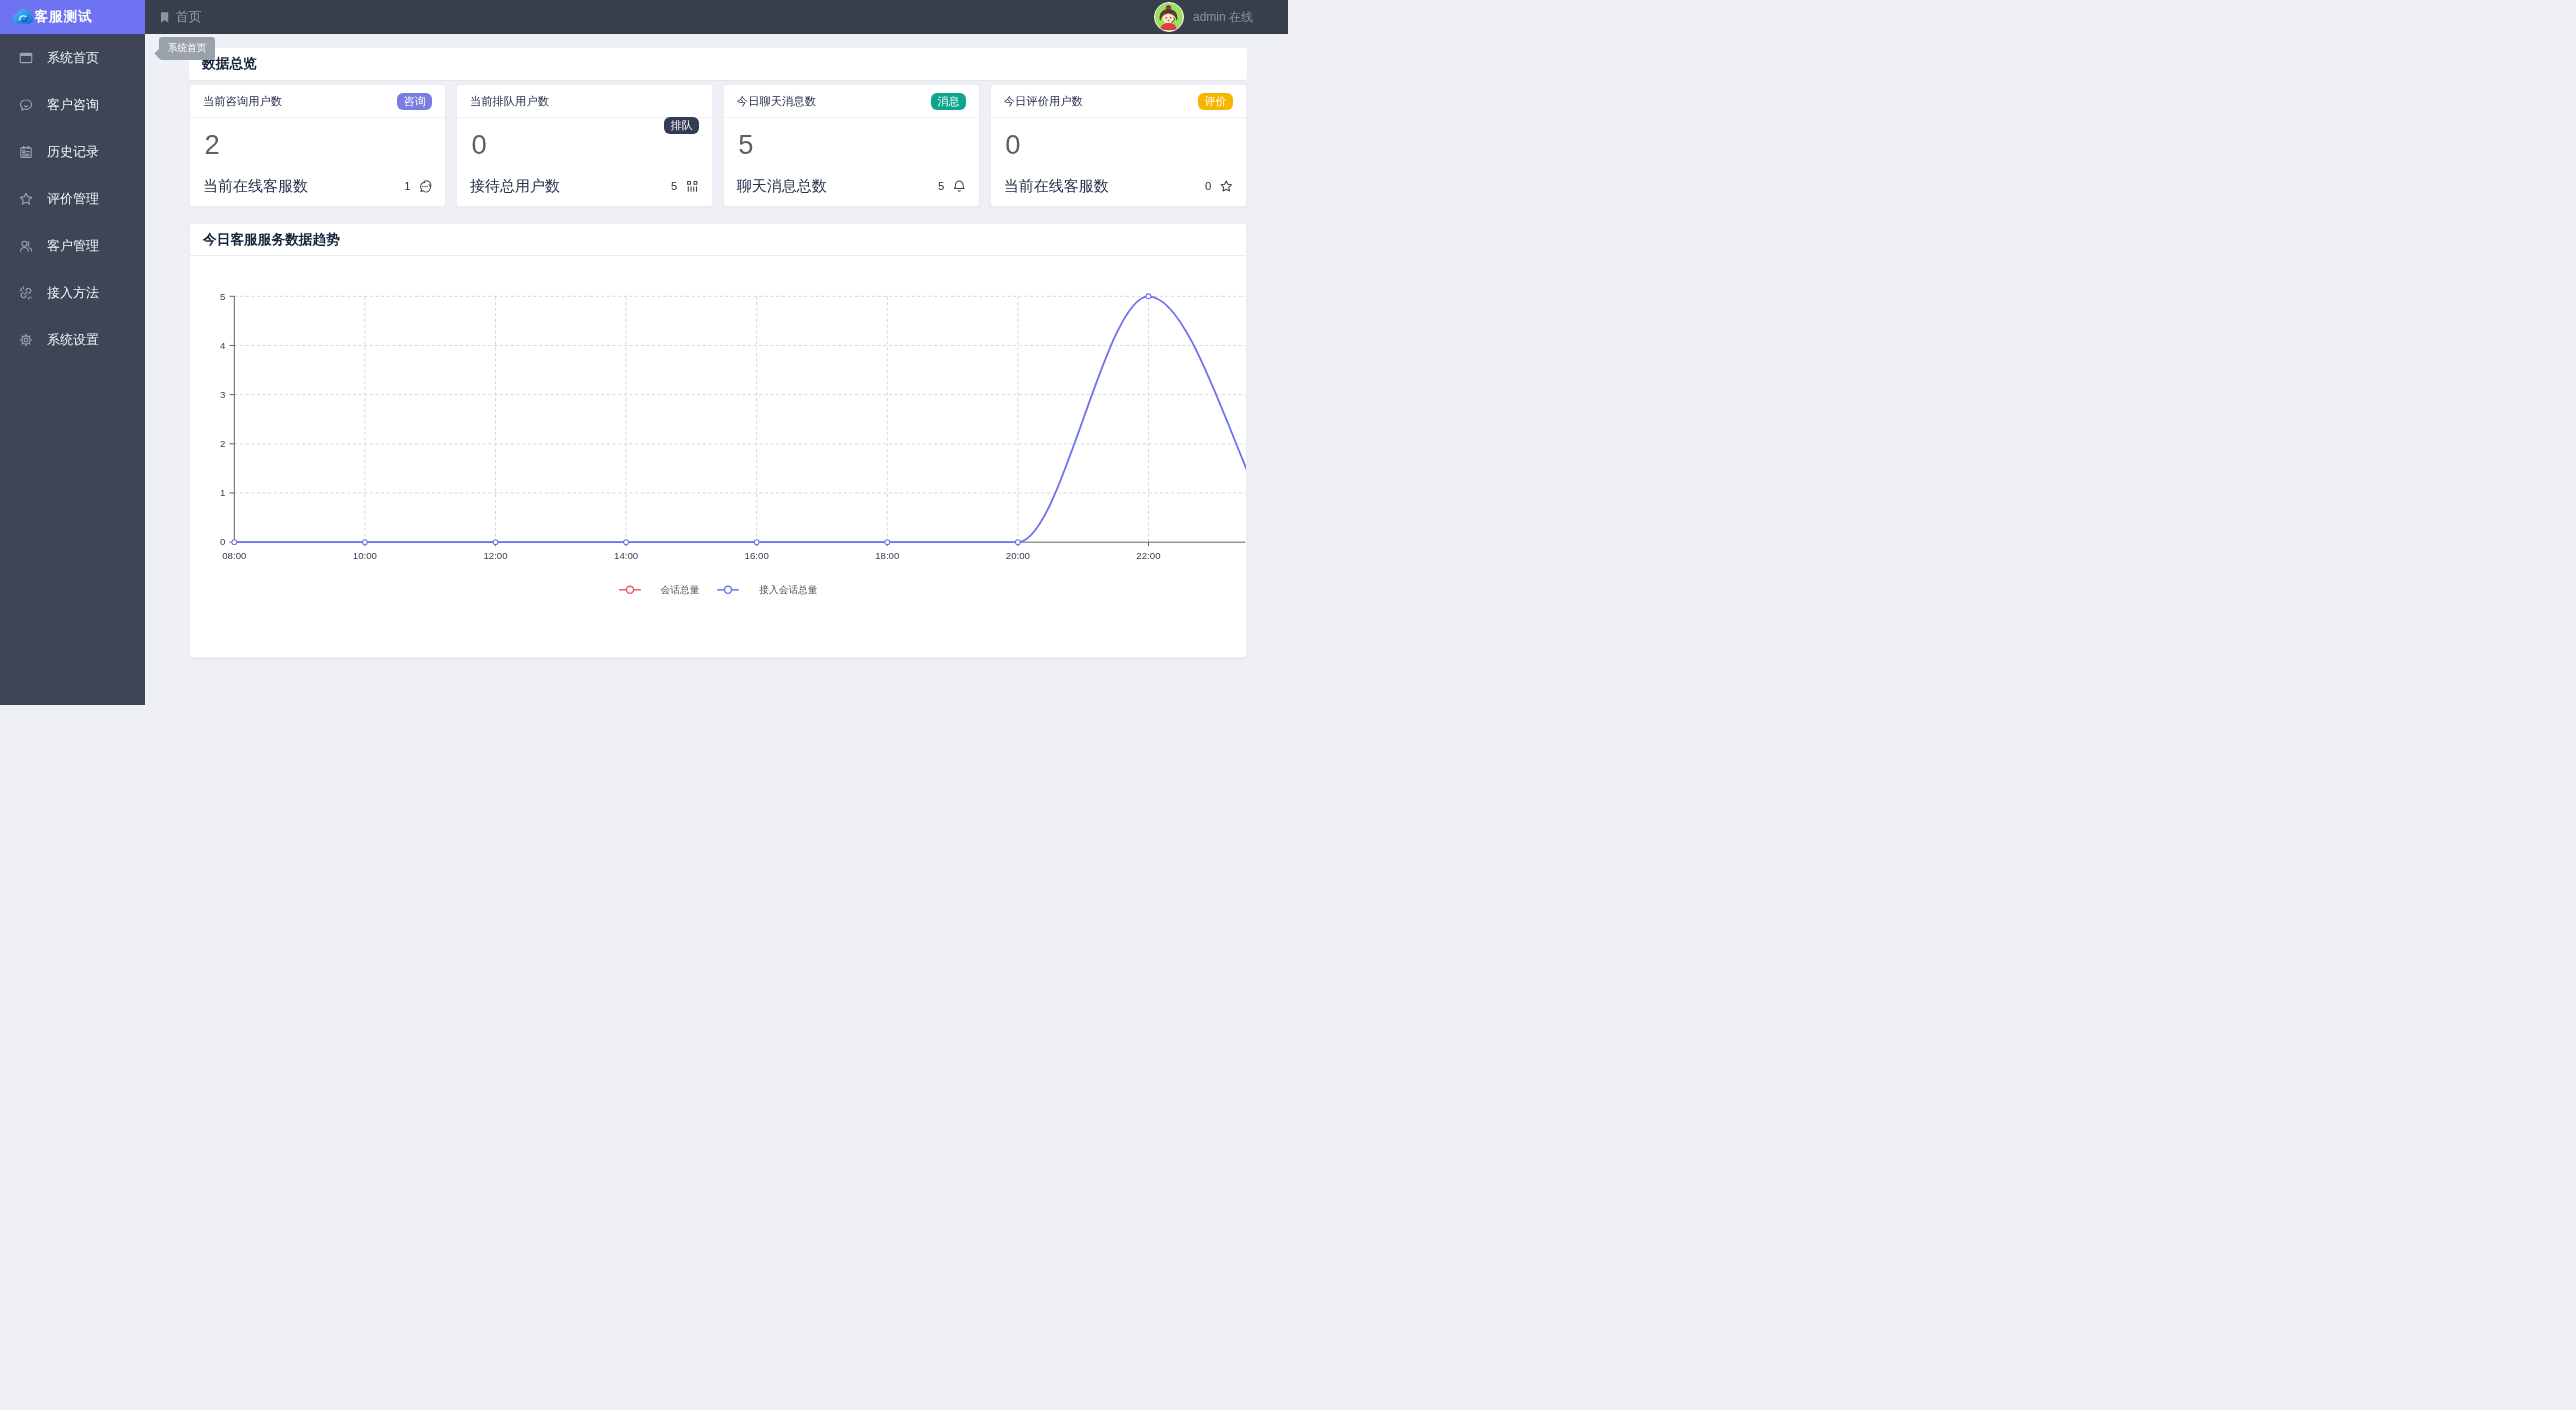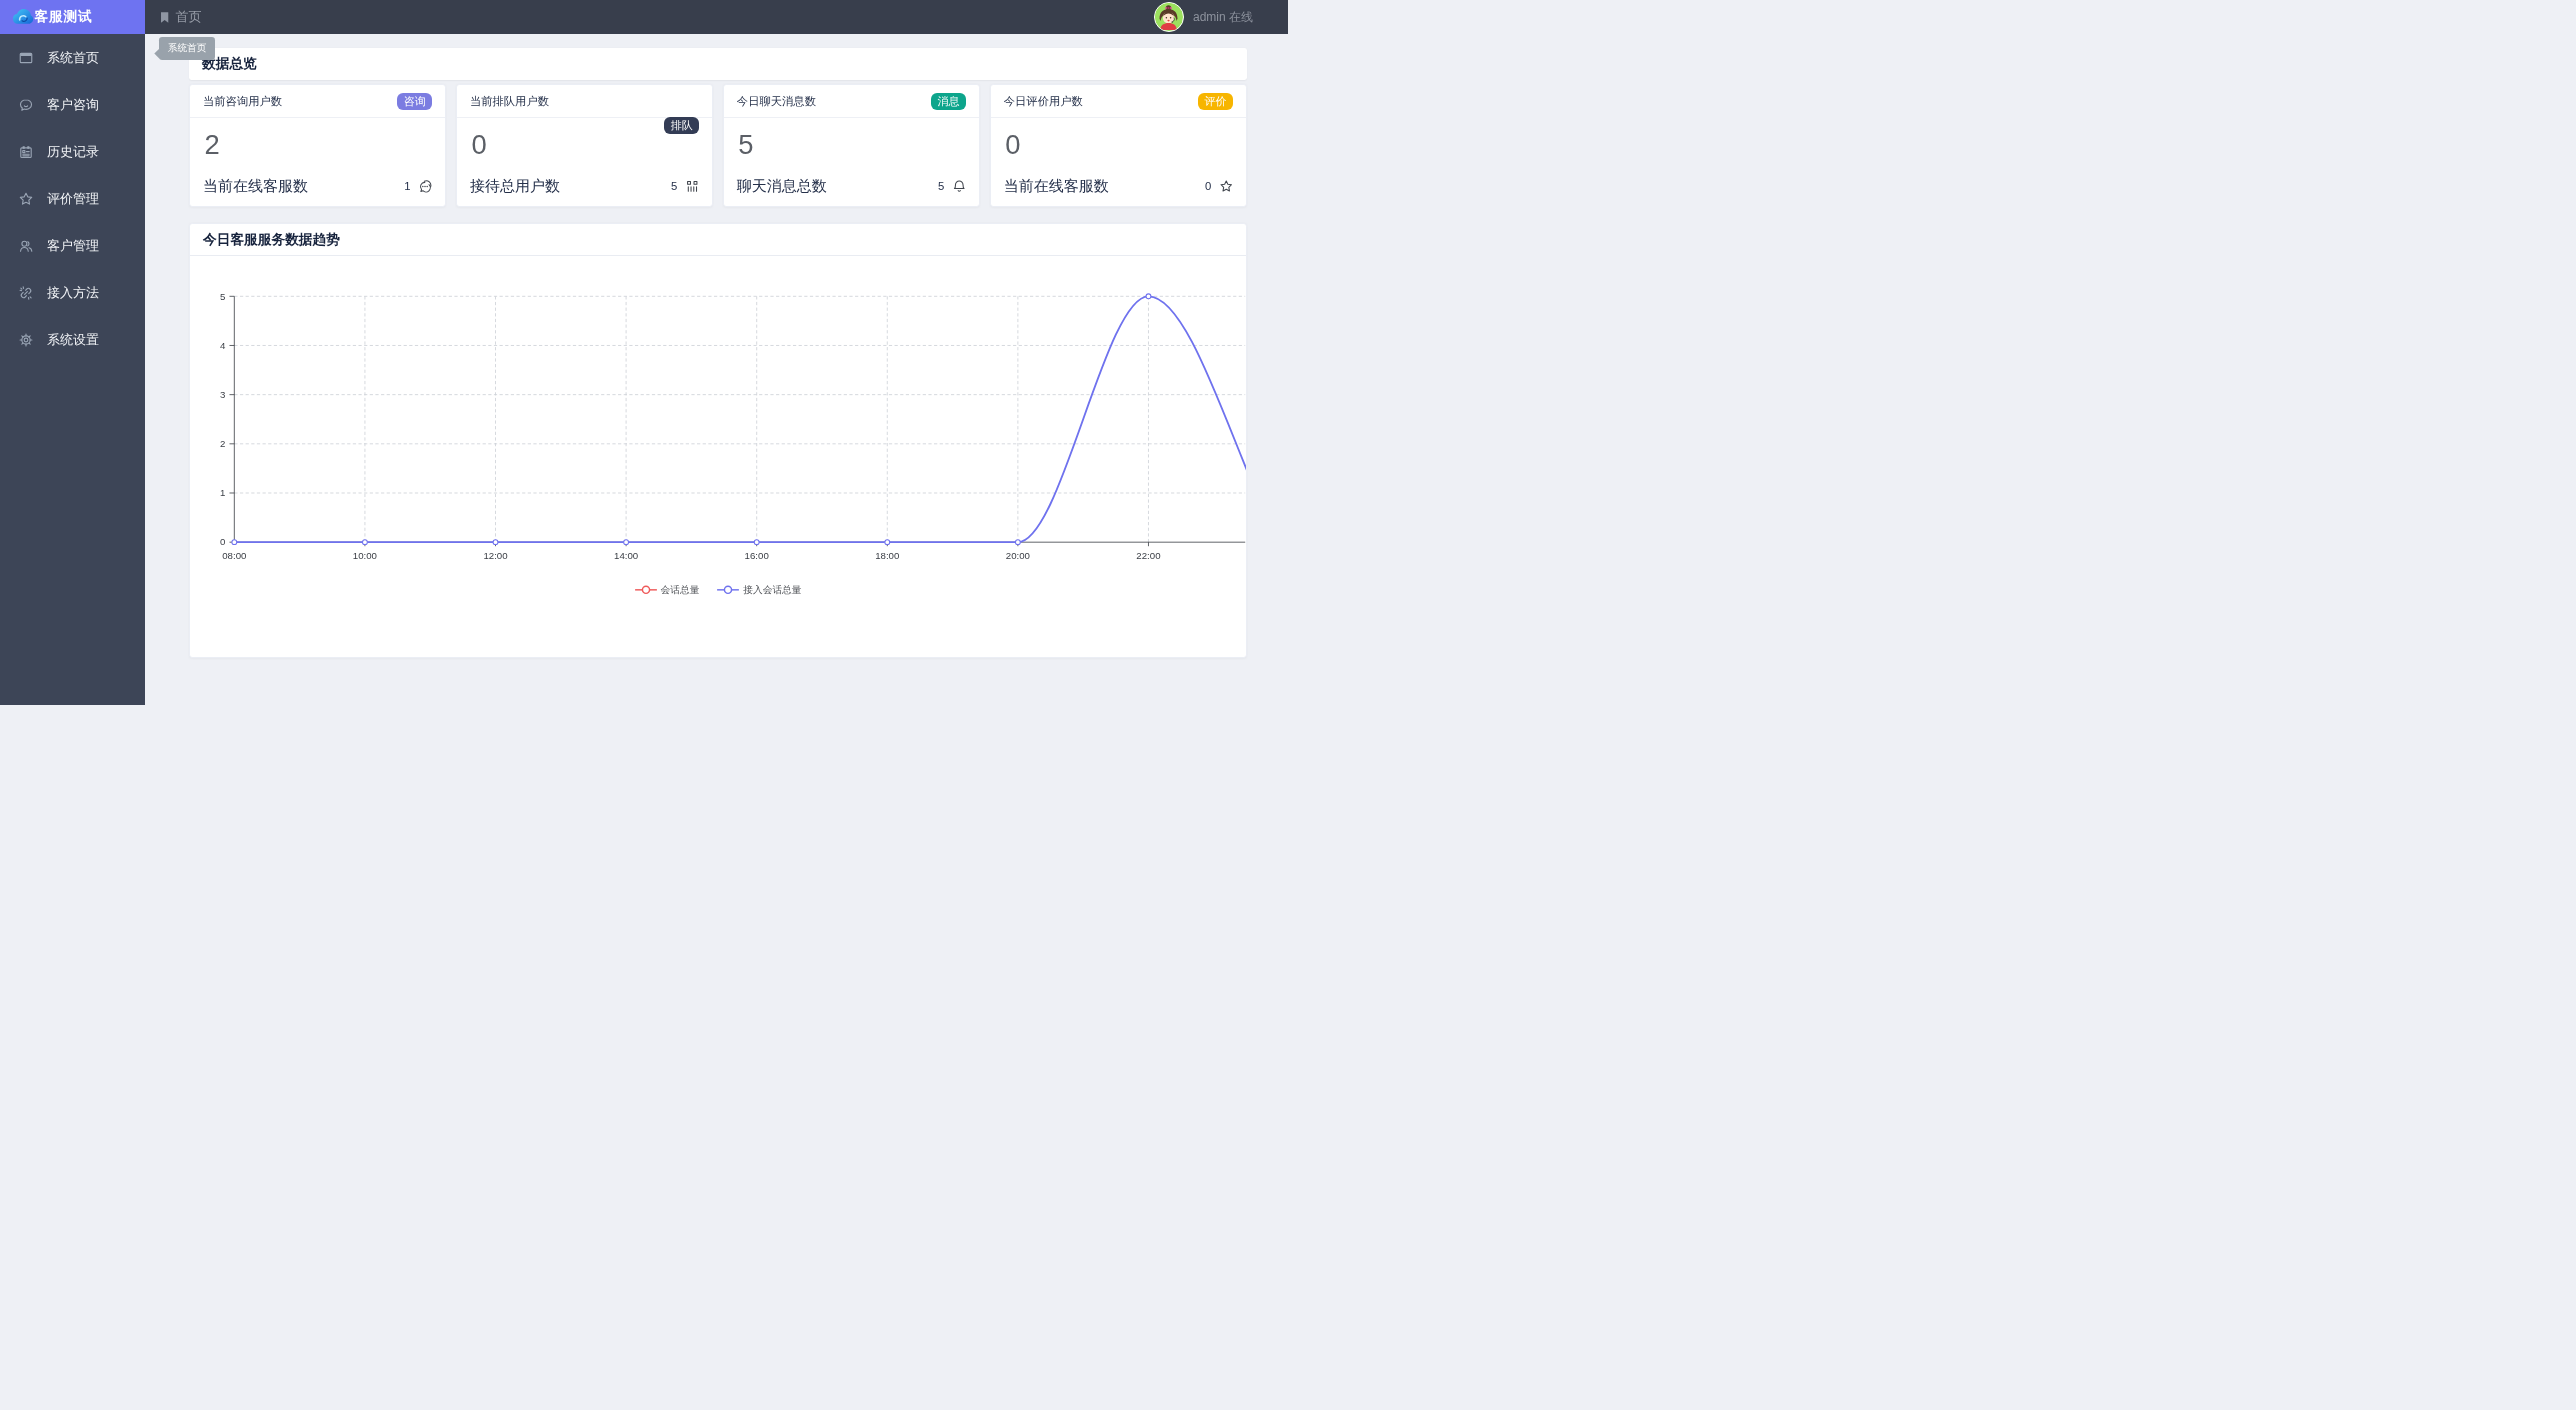--- a/index.html
+++ b/index.html
@@ -57,21 +57,21 @@
   .chart-card { background:#ffffff; border:0.8px solid #ebeef5; border-radius:3.2px;
                 box-shadow:0 0.8px 2.4px rgba(0,0,0,.04); padding-bottom:60px; }
   .chart-head { height:32px; display:flex; align-items:center; padding:0 13px; border-bottom:0.8px solid #e9ecf2; }
   .chart-title { font-size:13.7px; font-weight:700; color:#17233d; }
   #trend-chart { display:block; width:1056px; height:316px; }
   #trend-chart .grid  { stroke:#ccd0d6; stroke-width:1; stroke-dasharray:4 3; }
   #trend-chart .axisl { stroke:#3a3e45; stroke-width:1; }
   #trend-chart text   { font-family:"Liberation Sans","DejaVu Sans",sans-serif; font-size:12px; fill:#3a3e45; }
 
   .legend { display:flex; justify-content:center; align-items:center; gap:18px; margin-top:11.3px; }
-  .legend-item { display:flex; align-items:center; gap:4px; cursor:pointer; }
+  .legend-item { display:flex; align-items:center; gap:20px; cursor:pointer; }
   .lg-label { font-size:9.7px; color:#4a4d52; }
 
   .ic-stroke { fill:none; stroke:#9aa5b5; stroke-width:1.4; stroke-linecap:round; stroke-linejoin:round; }
   .fic { fill:none; stroke:#3f444c; stroke-width:1.3; stroke-linecap:round; stroke-linejoin:round; }
 </style>
 </head>
 <body>
 
 <div class="app">
 

